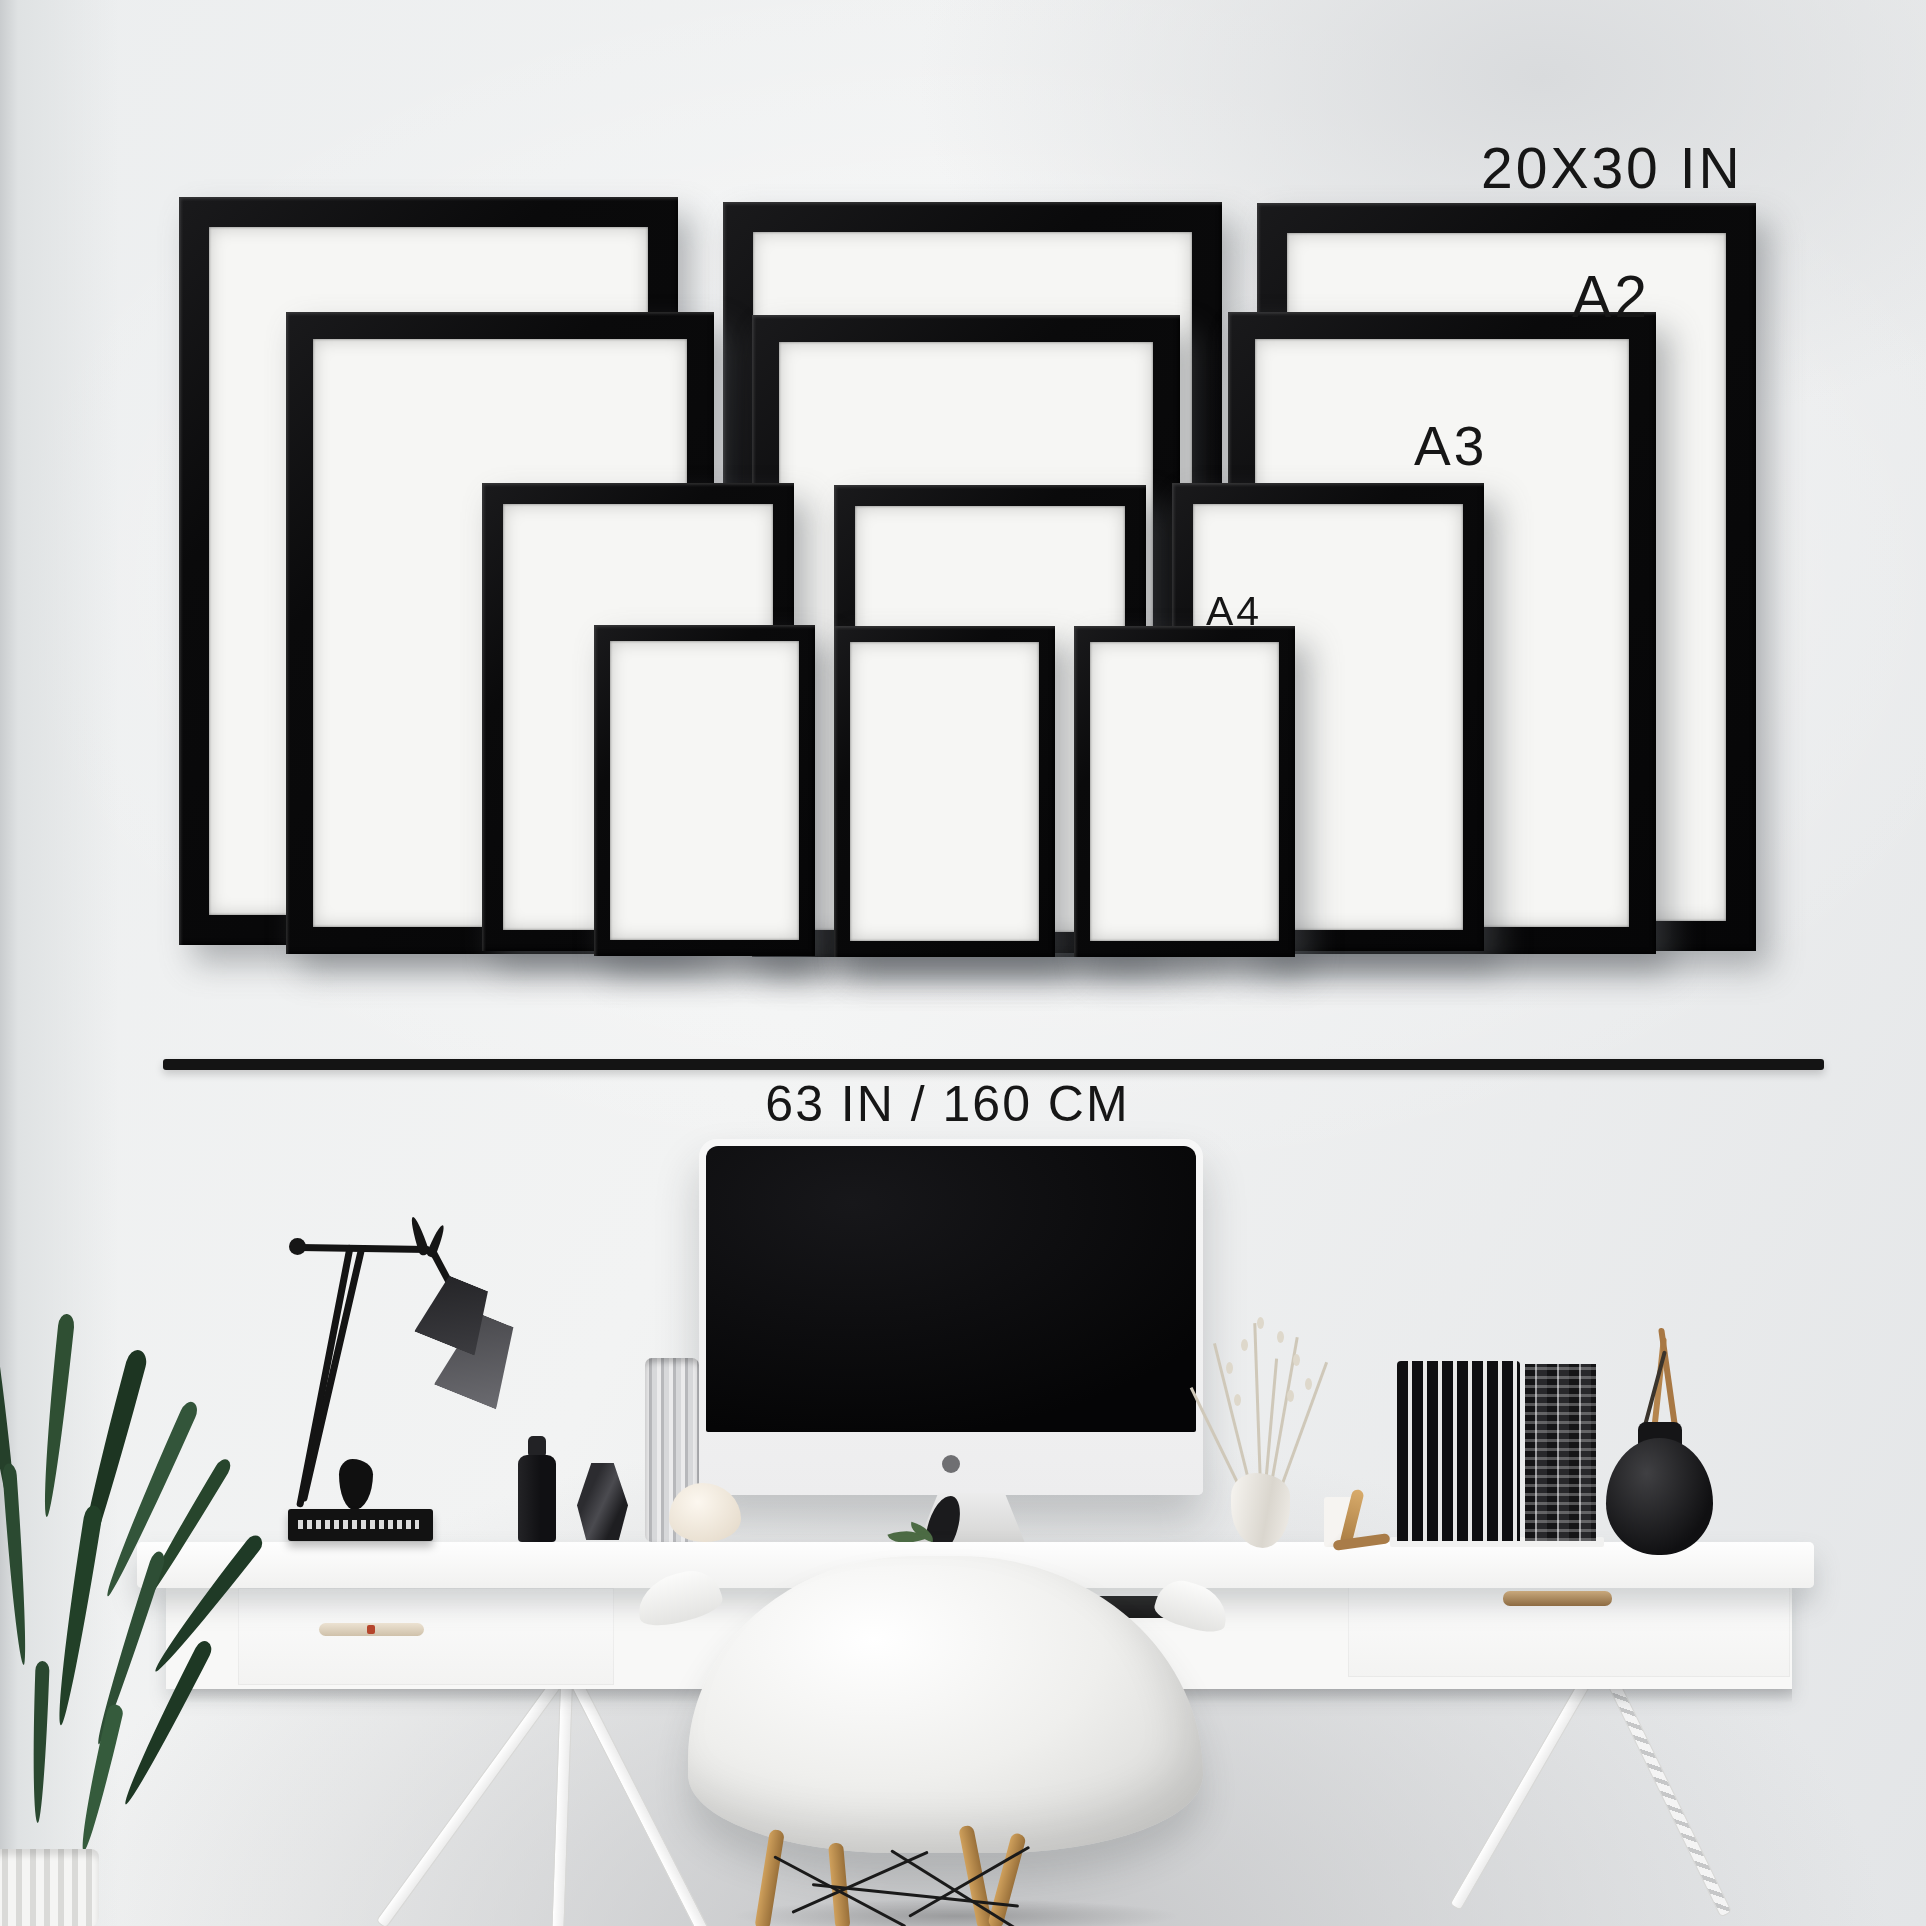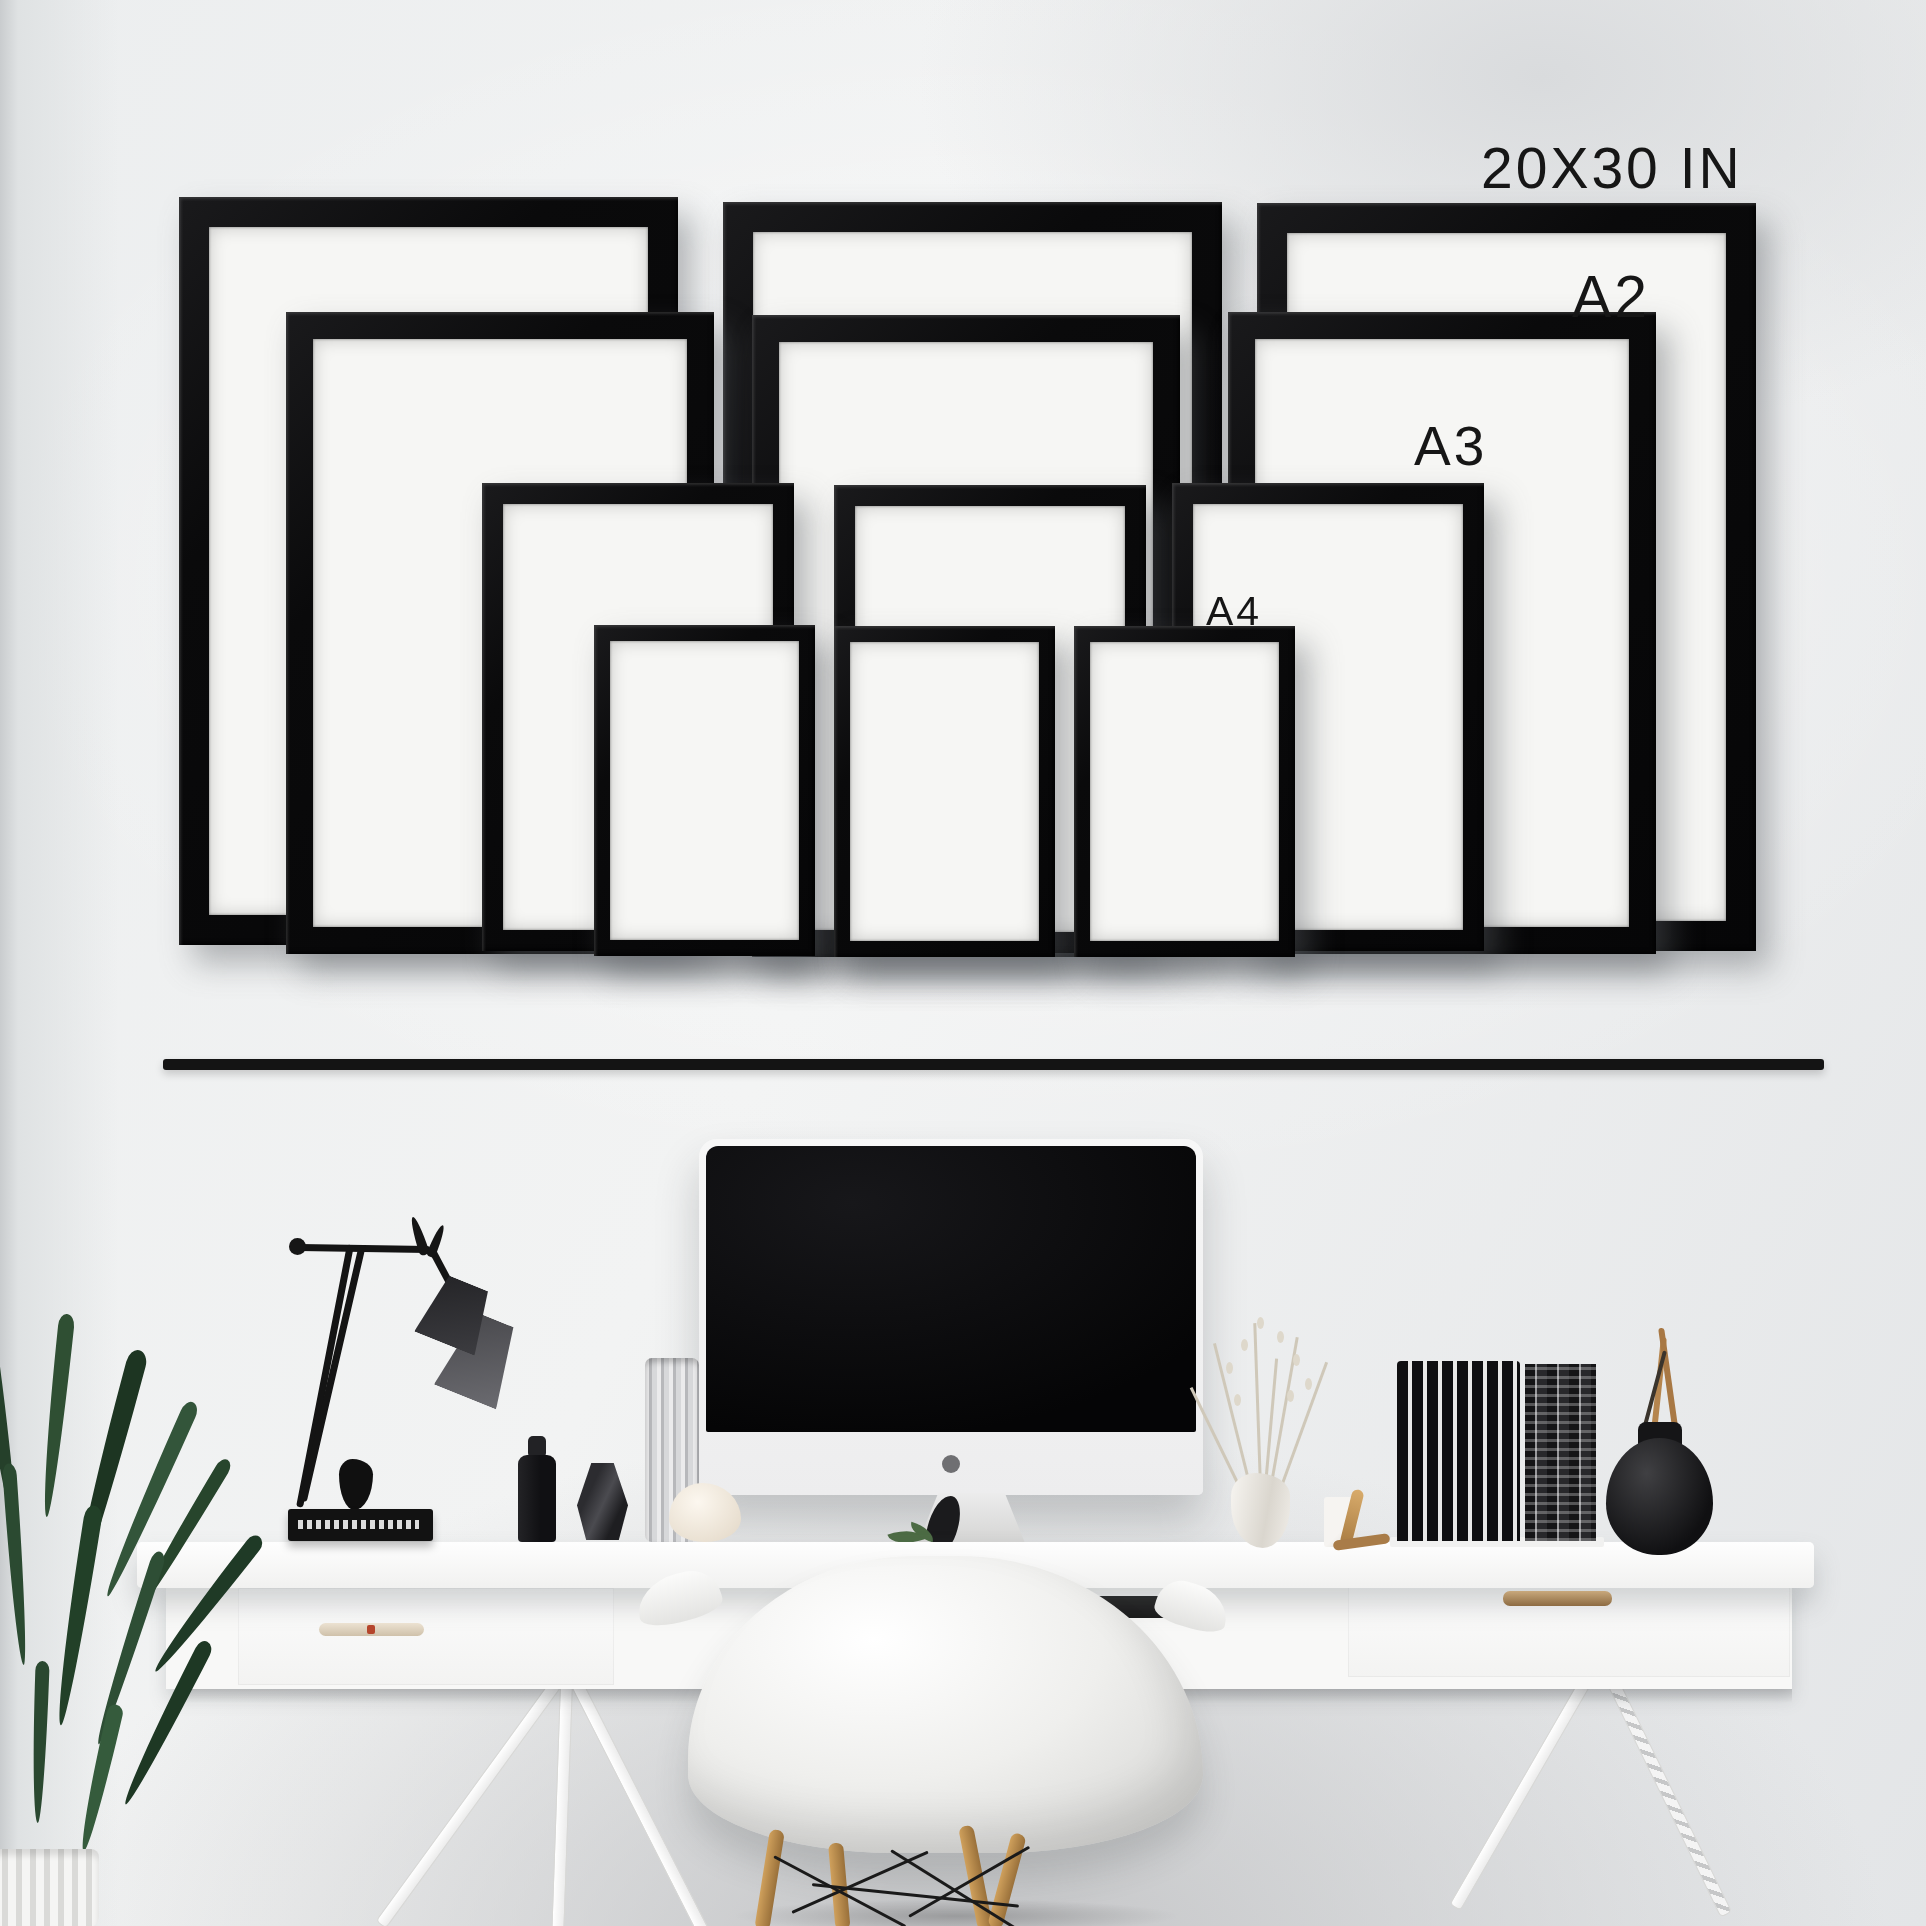--- a/index.html
+++ b/index.html
@@ -190,20 +190,21 @@
   <div class="frame s4 f12">
       <div class="paper"></div>
     </div>
 
   <div class="lbl lbl-xl">20X30 IN</div>
   <div class="lbl lbl-a2">A2</div>
   <div class="lbl lbl-a3">A3</div>
   <div class="lbl lbl-a4">A4</div>
 
   <div class="measure-line"></div>
+  <div class="lbl lbl-measure">63 IN / 160 CM</div>
 
   <div class="imac-body">
     <div class="imac-screen"></div>
     <div class="imac-logo"></div>
   </div>
   <div class="imac-stand"></div>
   <div class="imac-leaf"></div>
   <div class="sprout1"></div>
   <div class="sprout2"></div>
 

